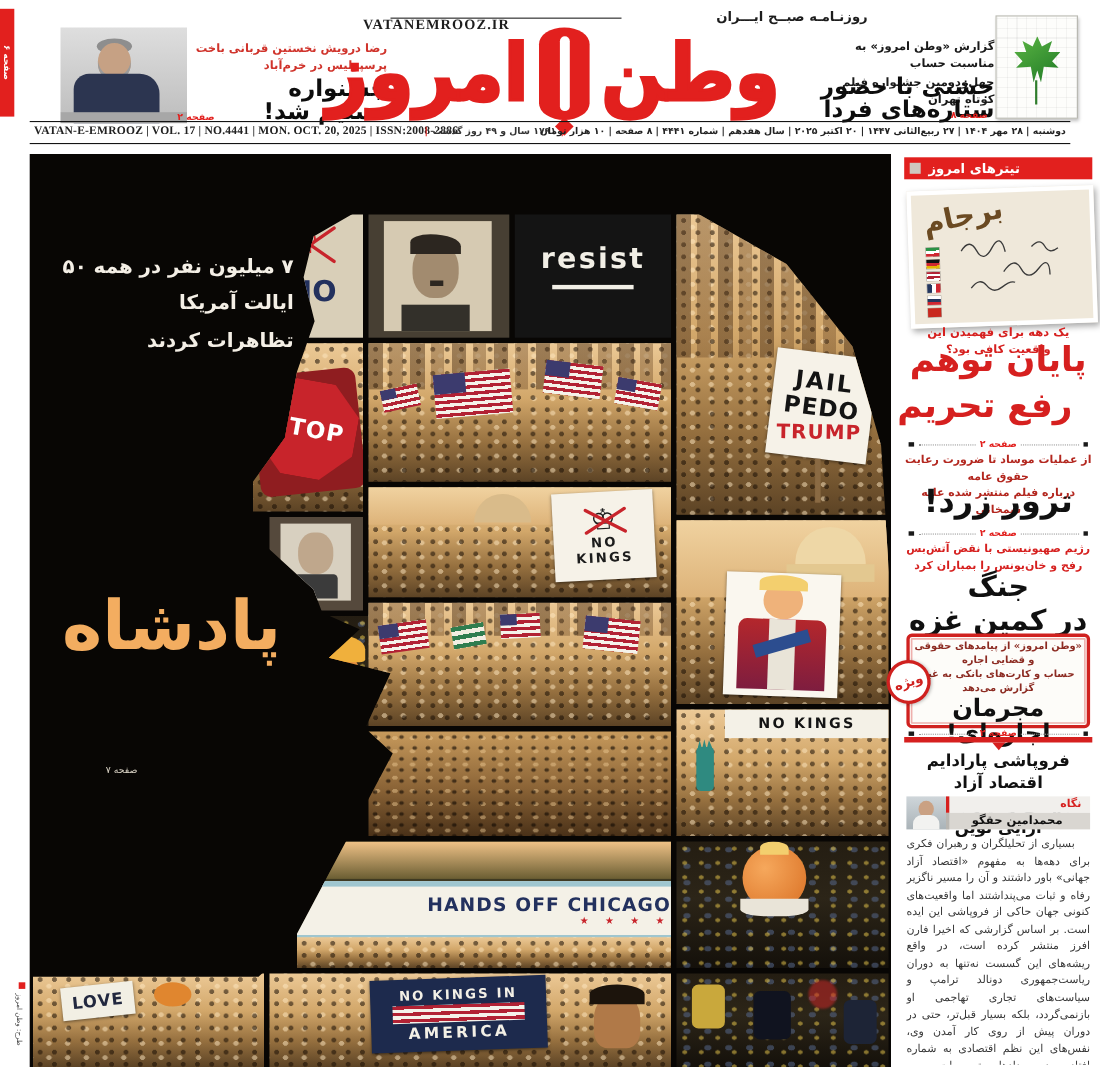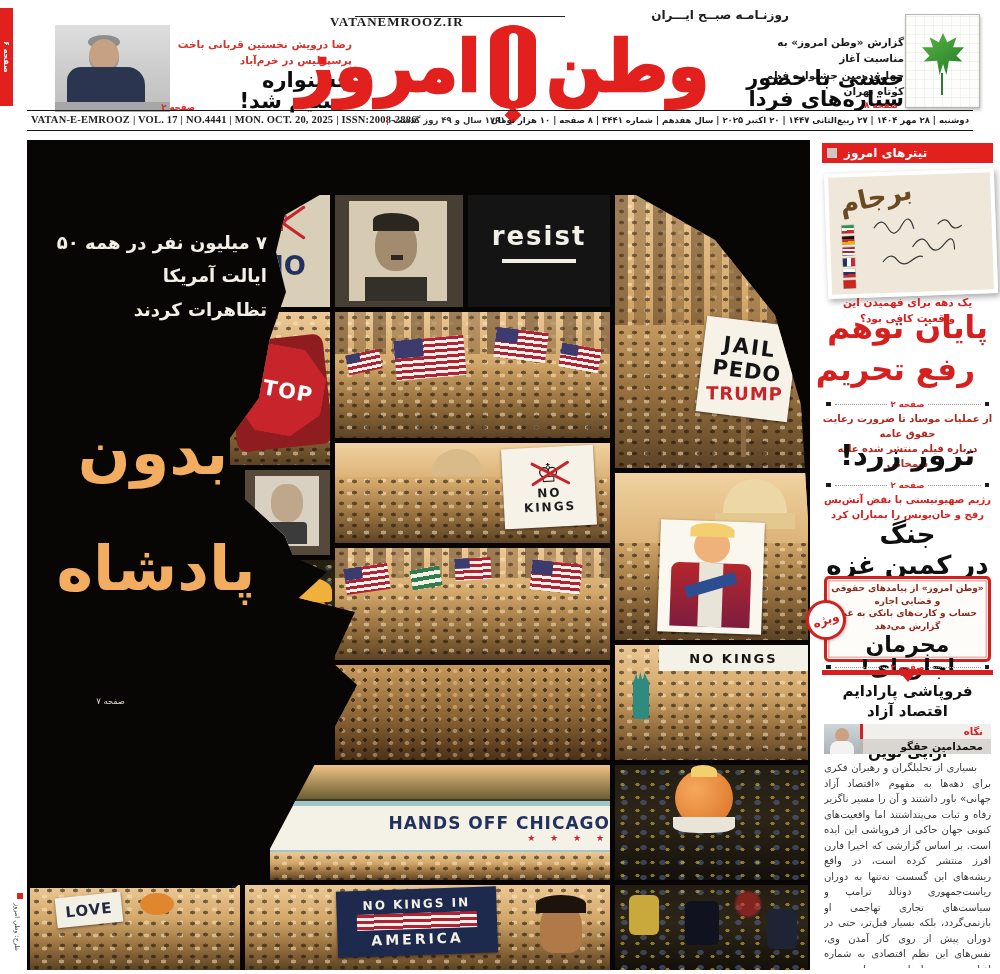--- a/index.html
+++ b/index.html
@@ -155,21 +155,21 @@
   <div class="abs tagline-rule"></div>
   <div class="abs tagline rtl ctr">روزنـامـه صبــح ایـــران</div>
 
   <div class="abs logo-wrap">
     <span class="logo-word">وطن</span>
     <span class="medallion"></span>
     <span class="logo-word">امروز</span>
   </div>
 
   <div class="abs rtl rgt" style="left:742px;top:34px;width:162px;">
-    <div class="kick-blk">گزارش «وطن امروز» به مناسبت آغاز</div>
+    <div class="kick-blk">گزارش «وطن امروز» به مناسبت حساب</div>
     <div class="kick-blk">چهل‌ودومین جشنواره فیلم کوتاه تهران</div>
   </div>
   <div class="abs rtl rgt" style="left:742px;top:68px;width:162px;line-height:1.15;">
     <div class="teaser-title">جشنی با حضور</div>
     <div class="teaser-title">ستاره‌های فردا</div>
   </div>
   <div class="abs rtl pg-red" style="left:838px;top:100px;width:60px;">صفحه ۸</div>
 
   <div class="abs leaf-poster">
     <div class="leaf"></div>
@@ -324,21 +324,20 @@
         <div style="position:absolute;left:70px;top:16px;width:34px;height:44px;border-radius:6px;background:#10131f;"></div>
         <div style="position:absolute;left:120px;top:6px;width:26px;height:26px;border-radius:50%;background:rgba(200,40,40,.55);filter:blur(1px);"></div>
         <div style="position:absolute;left:152px;top:24px;width:30px;height:40px;border-radius:6px;background:#1d2436;"></div>
       </div>
     </div>
 
     <div class="abs rtl rgt lead-kicker" style="left:8px;top:86px;width:232px;">
       <div>۷ میلیون نفر در همه ۵۰ ایالت آمریکا</div>
       <div>تظاهرات کردند</div>
     </div>
-    <div class="abs ctr lead-title" style="left:0;top:282px;width:252px;">بدون</div>
     <div class="abs ctr lead-title" style="left:0;top:398px;width:258px;">پادشاه</div>
     <div class="abs rtl" style="left:28px;top:556px;width:70px;font-size:8.5px;color:#ddd6c8;">صفحه ۷</div>
   </div>
 
   <div class="abs credit-sq"></div>
   <div class="abs credit-v rtl">طرح: وطن امروز</div>
 
   <div class="abs sb-hdr rtl">
     <span class="sq"></span>
     <span class="t">تیترهای امروز</span>
@@ -419,20 +418,20 @@
 
   <div class="abs oprule"></div>
   <div class="abs rtl ctr op-title" style="left:822px;top:681px;width:171px;">
     <div>فروپاشی پارادایم اقتصاد آزاد</div>
     <div>جهانی و نیاز به باز آرایی نوین</div>
   </div>
   <div class="abs author">
     <div class="au-photo"></div>
     <div class="au-rows">
       <div class="au-r1 rtl rgt" style="padding-right:8px;">نگاه</div>
-      <div class="au-r2 rtl rgt" style="padding-right:8px;">محمدامین حقگو</div>
+      <div class="au-r2 rtl rgt" style="padding-right:25px;">محمدامین حقگو</div>
     </div>
   </div>
   <div class="abs rtl sb-body" style="left:824px;top:760px;width:167px;height:208px;overflow:hidden;">
     <p>بسیاری از تحلیلگران و رهبران فکری برای دهه‌ها به مفهوم «اقتصاد آزاد جهانی» باور داشتند و آن را مسیر ناگزیر رفاه و ثبات می‌پنداشتند اما واقعیت‌های کنونی جهان حاکی از فروپاشی این ایده است. بر اساس گزارشی که اخیرا فارن افرز منتشر کرده است، در واقع ریشه‌های این گسست نه‌تنها به دوران ریاست‌جمهوری دونالد ترامپ و سیاست‌های تجاری تهاجمی او بازنمی‌گردد، بلکه بسیار قبل‌تر، حتی در دوران پیش از روی کار آمدن وی، نفس‌های این نظم اقتصادی به شماره افتاده بود. رویدادها و تصمیمات مهمی در طول یک قرن گذشته این روند از هم‌گسیختگی را عمیق‌تر کرده است؛ به این معنی که اقتصاد جهان به شکلی که پیش‌تر می‌شناختیم، دیگر قادر به ادامه راه تجارت جهانی و آزاد نیست و سیاست‌های قدرت‌های بزرگ که اغلب به جای همکاری چندجانبه بر منافع ملی و یکجانبه‌گرایی استوار بوده، این وضعیت را آشکارتر کرده است.</p>
   </div>
 
 </div>
 
 </body></html>

